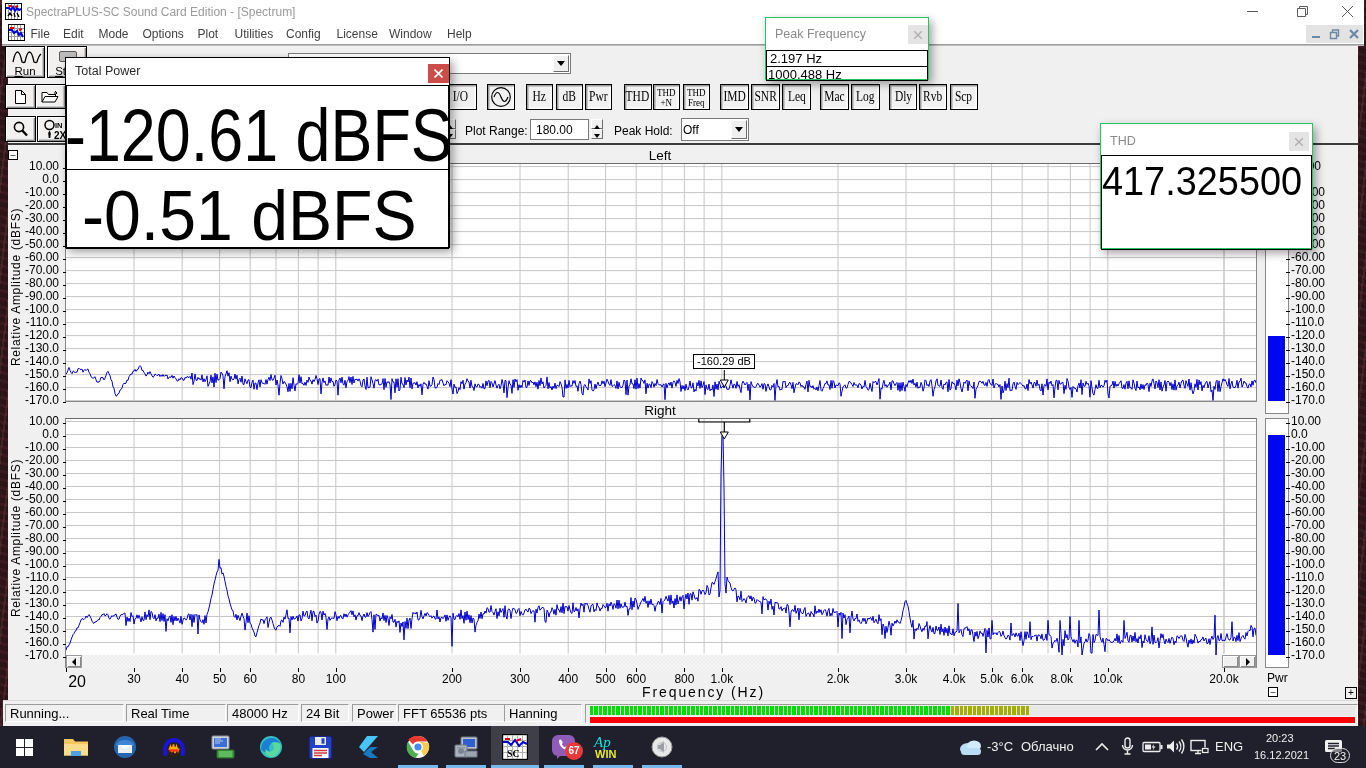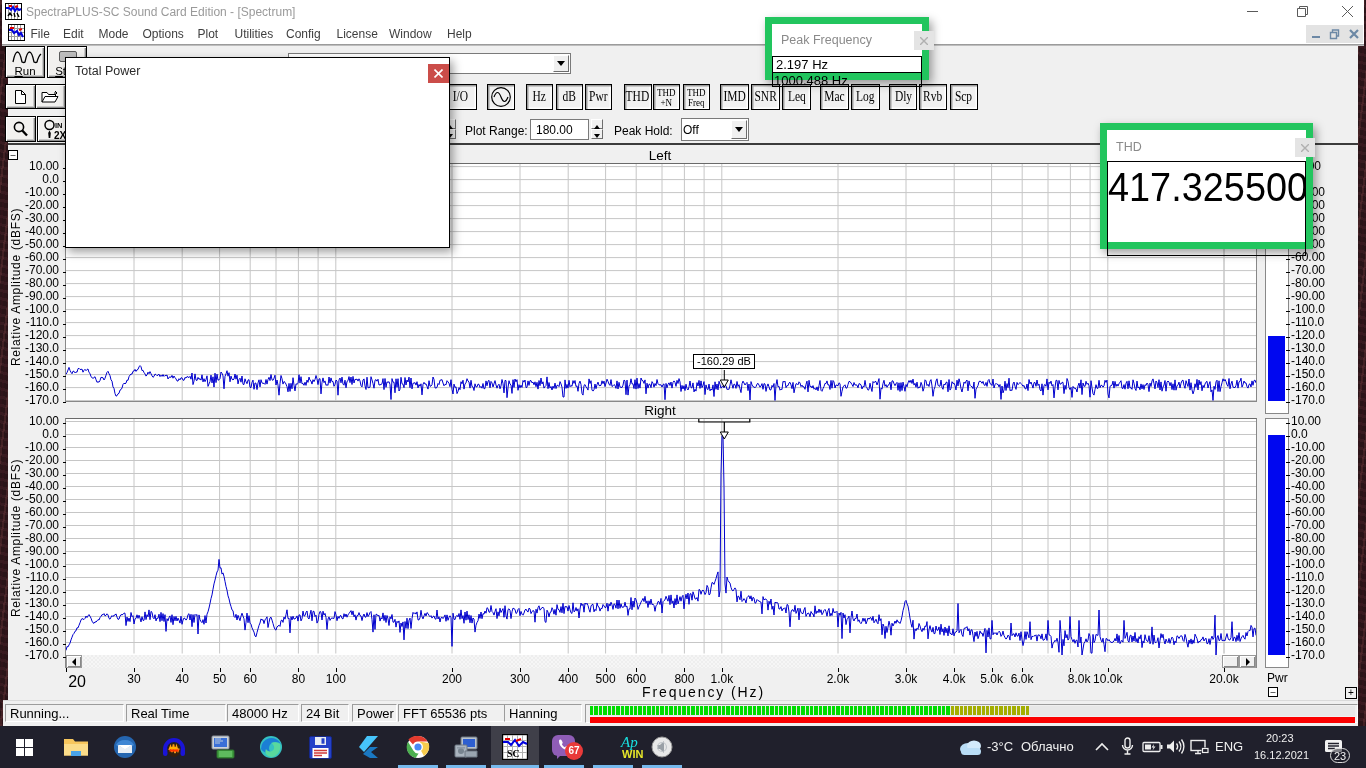--- a/index.html
+++ b/index.html
@@ -60,21 +60,21 @@
   .pwrbar { position:absolute; background:#0007f0; }
   .tick { position:absolute; background:#000; }
   .minusbtn { position:absolute; width:10px; height:10px; border:1px solid #000; background:#fff; font-size:9px; line-height:9px; text-align:center; color:#000; }
   .plusbtn  { position:absolute; width:12px; height:12px; border:1px solid #000; background:#f0f0f0; font-size:10px; line-height:10px; text-align:center; color:#000; }
 
   
   .sb-btn { position:absolute; background:#f0f0f0; border:1px solid #9a9a9a; box-shadow: inset 1px 1px 0 #fff, inset -1px -1px 0 #888; display:flex; align-items:center; justify-content:center; }
   .sb-track { position:absolute; background:repeating-conic-gradient(#f6f6f6 0 25%, #eeeeee 0 50%) 0 0/4px 4px; }
 
   
-  .fwin { position:absolute; background:#fff; border:7px solid #22c55e; box-shadow: 3px 4px 9px rgba(0,0,0,.38); }
+  .fwin { position:absolute; background:#fff; border:1px solid #22c55e; box-shadow: 3px 4px 9px rgba(0,0,0,.38); }
   #win-totalpower { border:1px solid #000; }
   .fwin .title { position:absolute; left:9px; font-size:12.5px; white-space:nowrap; }
   .fwin .vbox { position:absolute; left:0; right:0; border:1px solid #000; }
   .fwin .row { position:relative; overflow:hidden; }
   .fwin .row + .row { border-top:1px solid #000; }
   .bigval { position:absolute; white-space:nowrap; color:#000; transform-origin:0 0; font-family:"Liberation Sans",sans-serif; }
   .fclose { position:absolute; display:flex; align-items:center; justify-content:center; }
 
   
   #statusbar { left:3px; top:700px; width:1355px; height:26px; background:#f0f0f0; border-top:1px solid #dadada; }
@@ -589,21 +589,21 @@
       <span class="axis-lbl" style="left: 810px; top: 527px; width: 40px; text-align: center; font-size: 12px;">2.0k</span>
       <div class="tick" style="left: 830px; top: 522px; width: 1px; height: 4px;"></div>
       <span class="axis-lbl" style="left: 877.971px; top: 527px; width: 40px; text-align: center; font-size: 12px;">3.0k</span>
       <div class="tick" style="left: 897.971px; top: 522px; width: 1px; height: 4px;"></div>
       <span class="axis-lbl" style="left: 926.198px; top: 527px; width: 40px; text-align: center; font-size: 12px;">4.0k</span>
       <div class="tick" style="left: 946.198px; top: 522px; width: 1px; height: 4px;"></div>
       <span class="axis-lbl" style="left: 963.605px; top: 527px; width: 40px; text-align: center; font-size: 12px;">5.0k</span>
       <div class="tick" style="left: 983.605px; top: 522px; width: 1px; height: 4px;"></div>
       <span class="axis-lbl" style="left: 994.169px; top: 527px; width: 40px; text-align: center; font-size: 12px;">6.0k</span>
       <div class="tick" style="left: 1014.17px; top: 522px; width: 1px; height: 4px;"></div>
-      <span class="axis-lbl" style="left: 1042.4px; top: 527px; width: 40px; text-align: right; font-size: 12px;">8.0k</span>
+      <span class="axis-lbl" style="left: 1042.4px; top: 527px; width: 40px; text-align: left; font-size: 12px;">8.0k</span>
       <div class="tick" style="left: 1062.4px; top: 522px; width: 1px; height: 4px;"></div>
       <span class="axis-lbl" style="left: 1079.8px; top: 527px; width: 40px; text-align: center; font-size: 12px;">10.0k</span>
       <div class="tick" style="left: 1099.8px; top: 522px; width: 1px; height: 4px;"></div>
       <span class="axis-lbl" style="left: 1196px; top: 527px; width: 40px; text-align: center; font-size: 12px;">20.0k</span>
       <div class="tick" style="left: 1216px; top: 522px; width: 1px; height: 4px;"></div>
     </div>
 
   <span class="rot-lbl" style="left:8px;top:141px;">Relative Amplitude (dBFS)</span>
   <span class="rot-lbl" style="left:8px;top:392px;">Relative Amplitude (dBFS)</span>
 
@@ -775,20 +775,28 @@
   </div>
 </div>
 
 <div class="fwin" id="win-totalpower" style="left:65px;top:57px;width:385px;height:191px;">
   <span class="title" style="top:6px;color:#2a2a2a">Total Power</span>
   <div class="fclose" style="left:362px;top:6px;width:21px;height:19px;background:#cb4d49;">
     <svg width="9" height="9">
         <path d="M0.5 0.5 L8.5 8.5 M8.5 0.5 L0.5 8.5" stroke="#fff" stroke-width="1.6"></path>
       </svg>
   </div>
+  <div class="vbox" style="top:27px;height:164px;">
+    <div class="row" style="height:83px">
+        <span class="bigval" id="tp-v1" style="left:-2px;top:7px;font-size:74px;transform:scaleX(0.849)">-120.61 dBFS</span>
+      </div>
+    <div class="row" style="height:80px">
+        <span class="bigval" id="tp-v2" style="left:15px;top:6px;font-size:70px;transform:scaleX(0.945)">-0.51 dBFS</span>
+      </div>
+  </div>
 </div>
 
 <div id="taskbar" class="abs">
   <div id="taskbar-icons">
       <div class="tb-ico" style="left: 8px;">
         <svg width="17" height="17">
           <rect x="0" y="0" width="8" height="8" fill="#fff"></rect>
           <rect x="9" y="0" width="8" height="8" fill="#fff"></rect>
           <rect x="0" y="9" width="8" height="8" fill="#fff"></rect>
           <rect x="9" y="9" width="8" height="8" fill="#fff"></rect>
@@ -885,21 +893,21 @@
       <div class="tb-under" style="left: 491px; width: 48px;"></div>
       <div class="tb-ico" style="left: 548px;">
         <svg width="26" height="26">
           <rect x="1" y="1" width="23" height="21" rx="6" fill="#8f5db7"></rect>
           <path d="M6 21 l0 4 l4 -4 z" fill="#8f5db7"></path>
           <path d="M8 7 c0 -1.5 2 -2 2.7 -0.6 l0.8 1.6 c0.4 0.8 0 1.6 -0.7 2 c0.6 1.5 1.7 2.6 3.2 3.2 c0.4 -0.7 1.2 -1.1 2 -0.7 l1.6 0.8 c1.4 0.7 0.9 2.7 -0.6 2.7 c-4.8 0 -9 -4.2 -9 -9 z" fill="#fff"></path>
         </svg>
       </div>
       <div class="abs" style="left: 565px; top: 16px; width: 18px; height: 18px; border-radius: 50%; background: rgb(233, 58, 58); color: rgb(255, 255, 255); font-size: 10px; font-weight: bold; text-align: center; line-height: 18px;">67</div>
       <div class="tb-under" style="left: 544px; width: 40px;"></div>
-      <div class="tb-ico" style="left: 617px;">
+      <div class="tb-ico" style="left: 590px;">
         <svg width="28" height="26">
           <text x="2" y="13" font-size="15" font-style="italic" fill="#19e0e0" font-family="Liberation Serif">Ap</text>
           <text x="3" y="24" font-size="11" font-weight="bold" fill="#e8e82a" font-family="Liberation Sans">WIN</text>
         </svg>
       </div>
       <div class="tb-under" style="left: 593px; width: 40px;"></div>
       <div class="tb-ico" style="left: 646px;">
         <svg width="24" height="24">
           <circle cx="12" cy="12" r="10" fill="#e8e8e8"></circle>
           <circle cx="12" cy="12" r="10" fill="none" stroke="#999"></circle>

